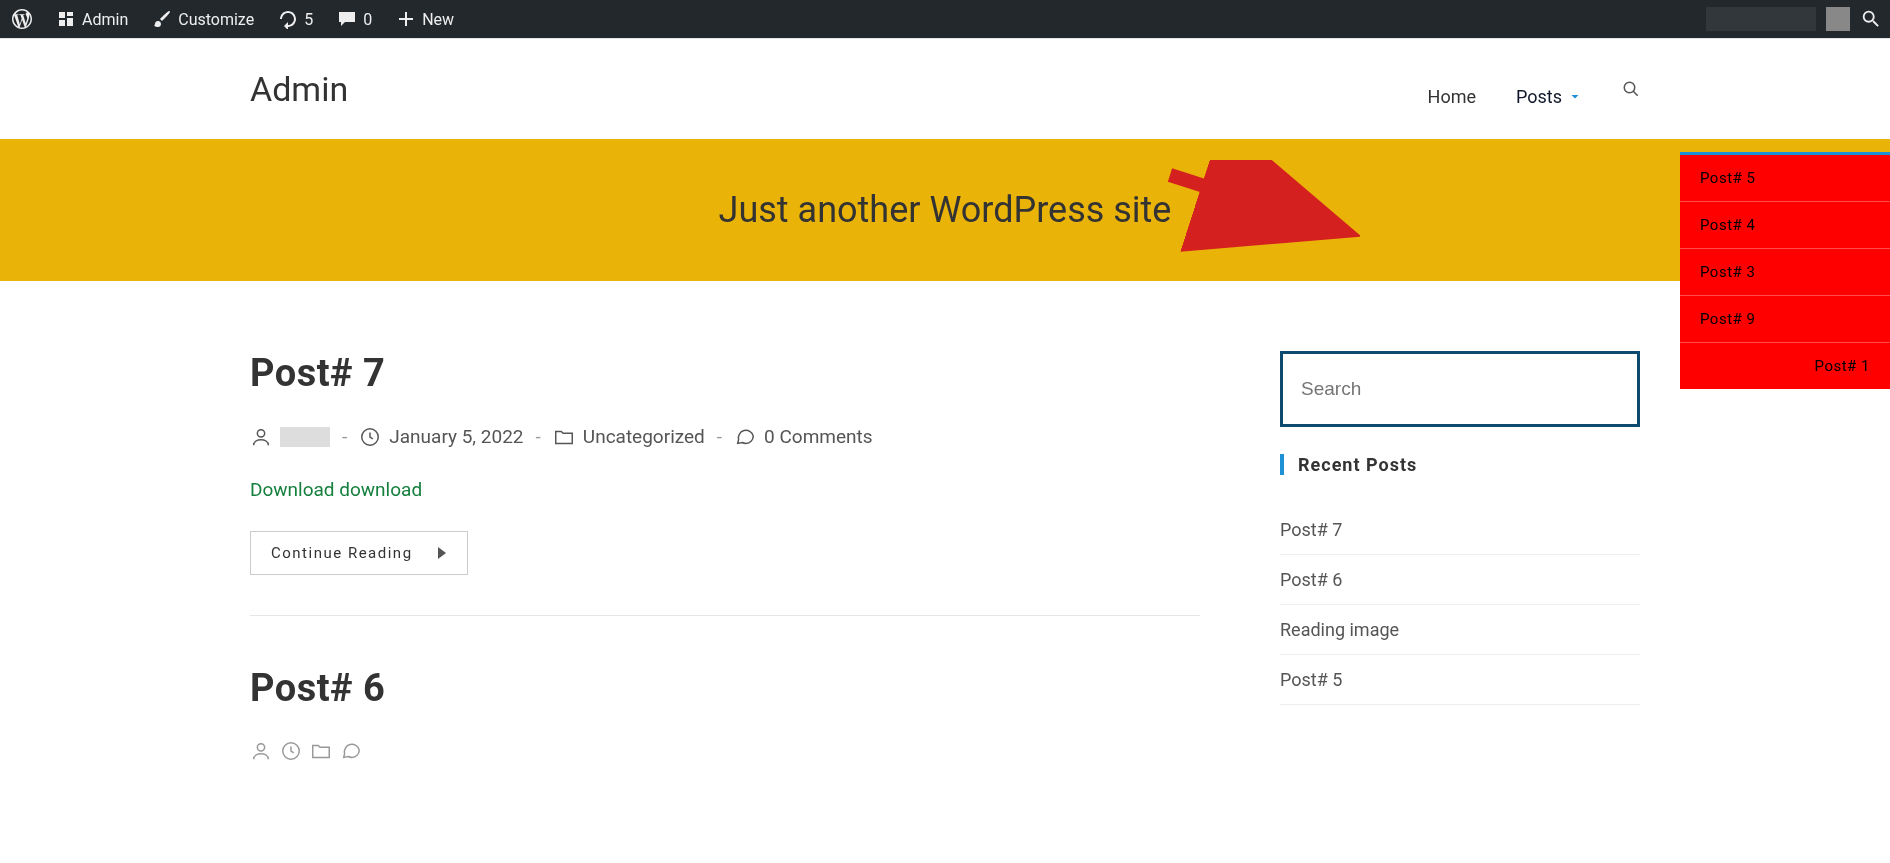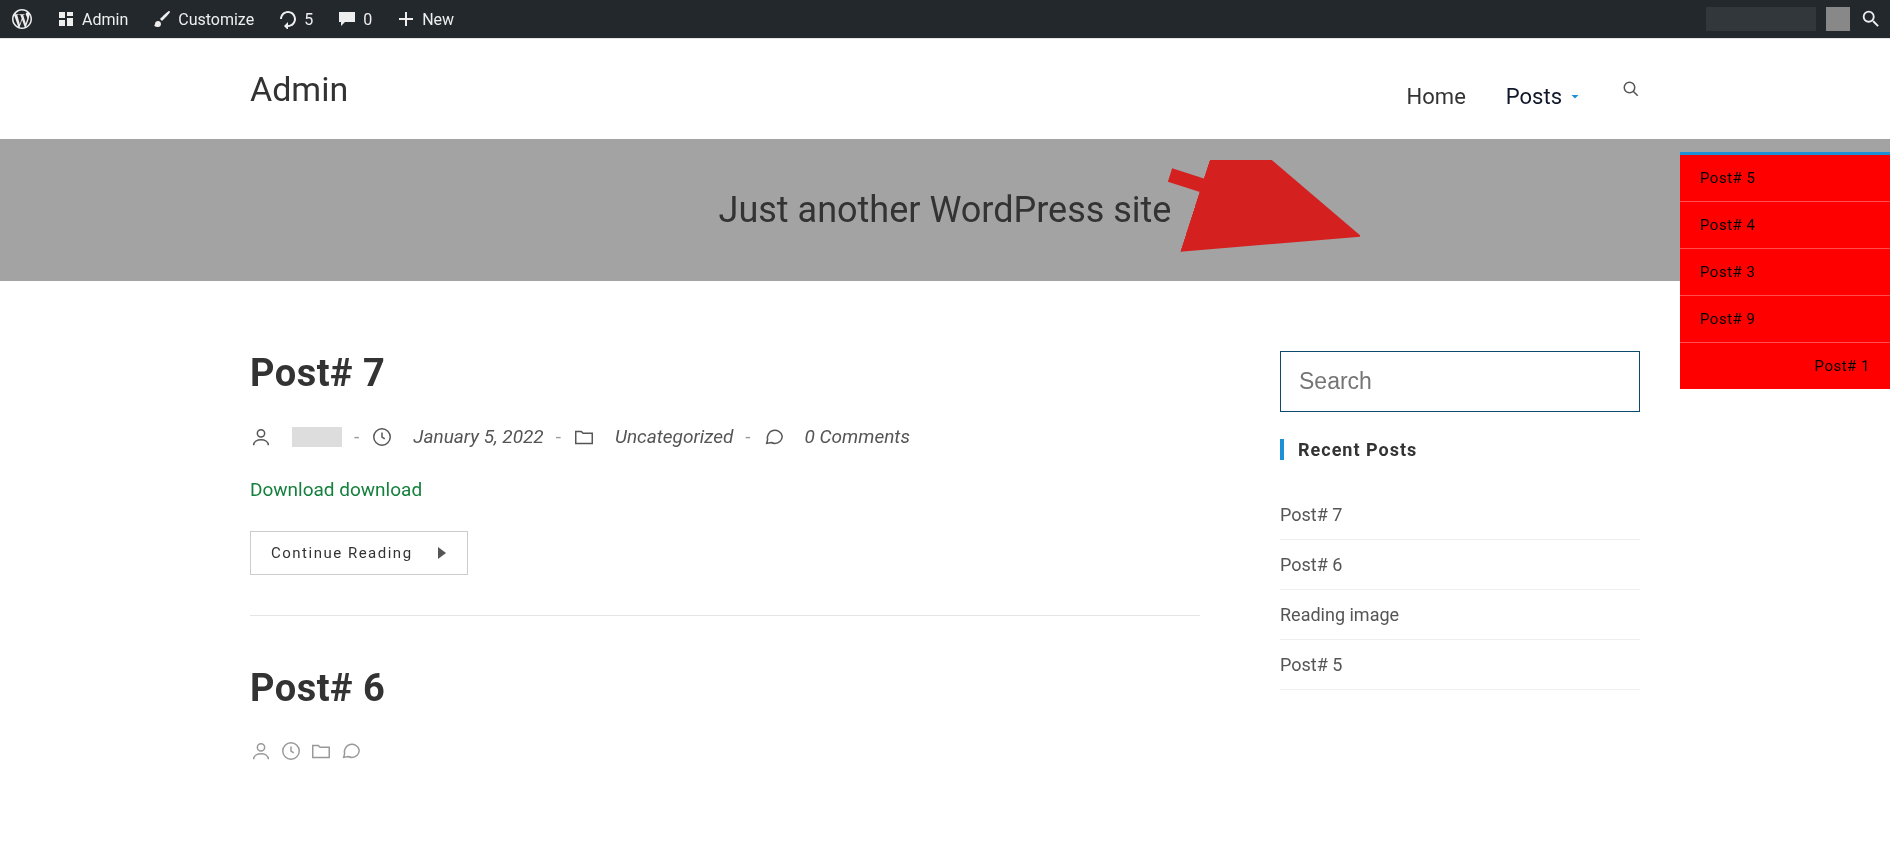--- a/index.html
+++ b/index.html
@@ -13,51 +13,51 @@
 .ab-icon { width: 20px; height: 20px; display: inline-flex; align-items: center; justify-content: center; }
 .ab-search-blank { width: 110px; height: 24px; background: #32373c; }
 .ab-avatar { width: 24px; height: 24px; background: #888; }
 .ab-search-icon svg { width: 22px; height: 22px; fill: #eee; }
 
 
 .site-header { border-top: 1px solid #e5e5e5; }
 .header-inner { max-width: 1430px; margin: 0 auto; display: flex; justify-content: space-between; align-items: center; padding: 30px 20px; }
 .site-title { font-size: 34px; font-weight: 400; color: #333; }
 .nav { display: flex; align-items: center; gap: 40px; }
-.nav-item { font-size: 22px; color: #333; cursor: pointer; display: flex; align-items: center; gap: 6px; margin-top: 15px; }
+.nav-item { font-size: 18px; color: #333; cursor: pointer; display: flex; align-items: center; gap: 6px; margin-top: 15px; }
 .nav-item.active { color: #0f172a; }
 .nav-search svg { width: 18px; height: 18px; stroke: #555; }
 
 
 .dropdown { position: absolute; top: 152px; right: 0; width: 210px; background: red; border-top: 3px solid #1e90d6; z-index: 100; }
 .dropdown-item { padding: 14px 20px; color: #000; font-size: 15px; border-bottom: 1px solid rgba(255,255,255,0.3); cursor: pointer; letter-spacing: 0.5px; }
 .dropdown-item:last-child { border-bottom: none; text-align: right; }
 
 
 .arrow-annotation { position: absolute; top: 160px; left: 1160px; z-index: 101; }
 
 
-.tagline { background: #a3a3a3; padding: 50px 0; text-align: center; }
+.tagline { background: #eab308; padding: 50px 0; text-align: center; }
 .tagline-text { font-size: 36px; font-weight: 400; color: #333; }
 
 
 .main { max-width: 1430px; margin: 70px auto 0; display: flex; gap: 80px; padding: 0 20px; }
 .content { flex: 1; }
 .post { border-bottom: 1px solid #e5e5e5; padding-bottom: 40px; margin-bottom: 50px; }
 .post-title { font-size: 38px; font-weight: 700; color: #333; margin-bottom: 30px; letter-spacing: 0.5px; }
 .post-meta { display: flex; align-items: center; gap: 8px; color: #555; font-size: 19px; margin-bottom: 30px; }
-.meta-part { display: flex; align-items: center; gap: 20px; font-style: italic; }
+.meta-part { display: flex; align-items: center; gap: 8px; }
 .meta-sep { color: #999; margin: 0 4px; }
 .meta-blur { display: inline-block; width: 50px; height: 20px; background: #ddd; }
 .post-excerpt { font-size: 19px; color: #15803d; margin-bottom: 30px; }
 .continue-btn { display: inline-flex; align-items: center; gap: 24px; border: 1px solid #ccc; padding: 12px 20px; font-size: 15px; letter-spacing: 1.5px; color: #333; cursor: pointer; }
 
 
 .sidebar { width: 360px; }
-.search-box { width: 100%; padding: 16px 18px; border: 1px solid #0c4a6e; font-size: 23px; color: #999; }
+.search-box { width: 100%; padding: 24px 18px; border: 3px solid #0c4a6e; font-size: 19px; color: #999; }
 .widget { margin-top: 27px; }
 .widget-title { font-size: 18px; color: #333; letter-spacing: 1px; border-left: 4px solid #1e90d6; padding-left: 14px; margin-bottom: 30px; }
 .recent-list { list-style: none; }
 .recent-item { padding: 14px 0; border-bottom: 1px solid #eee; font-size: 18px; color: #555; cursor: pointer; }
 
 svg { display: block; }
 </style>
 </head>
 <body>
 

